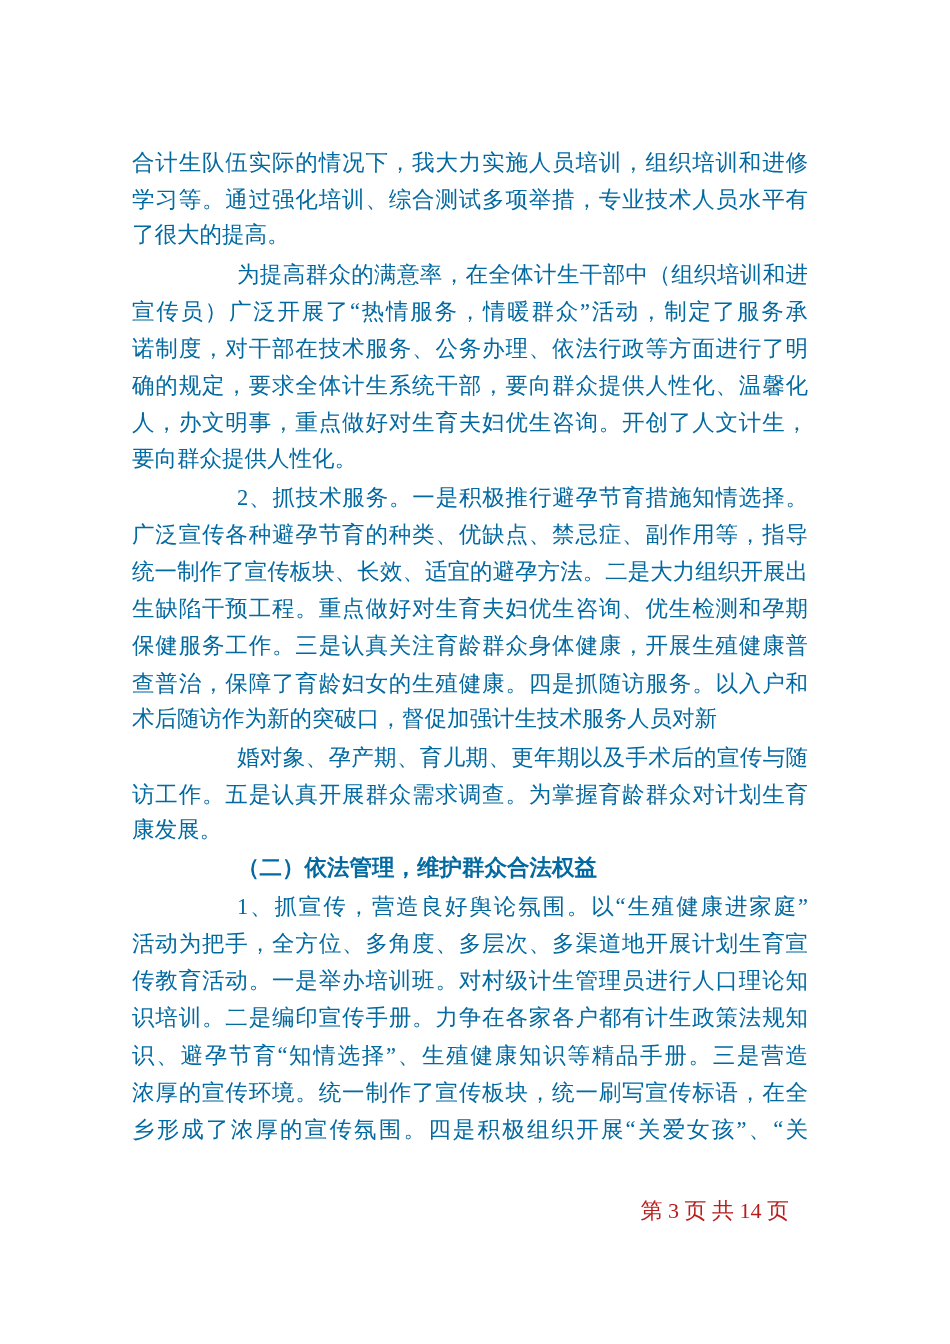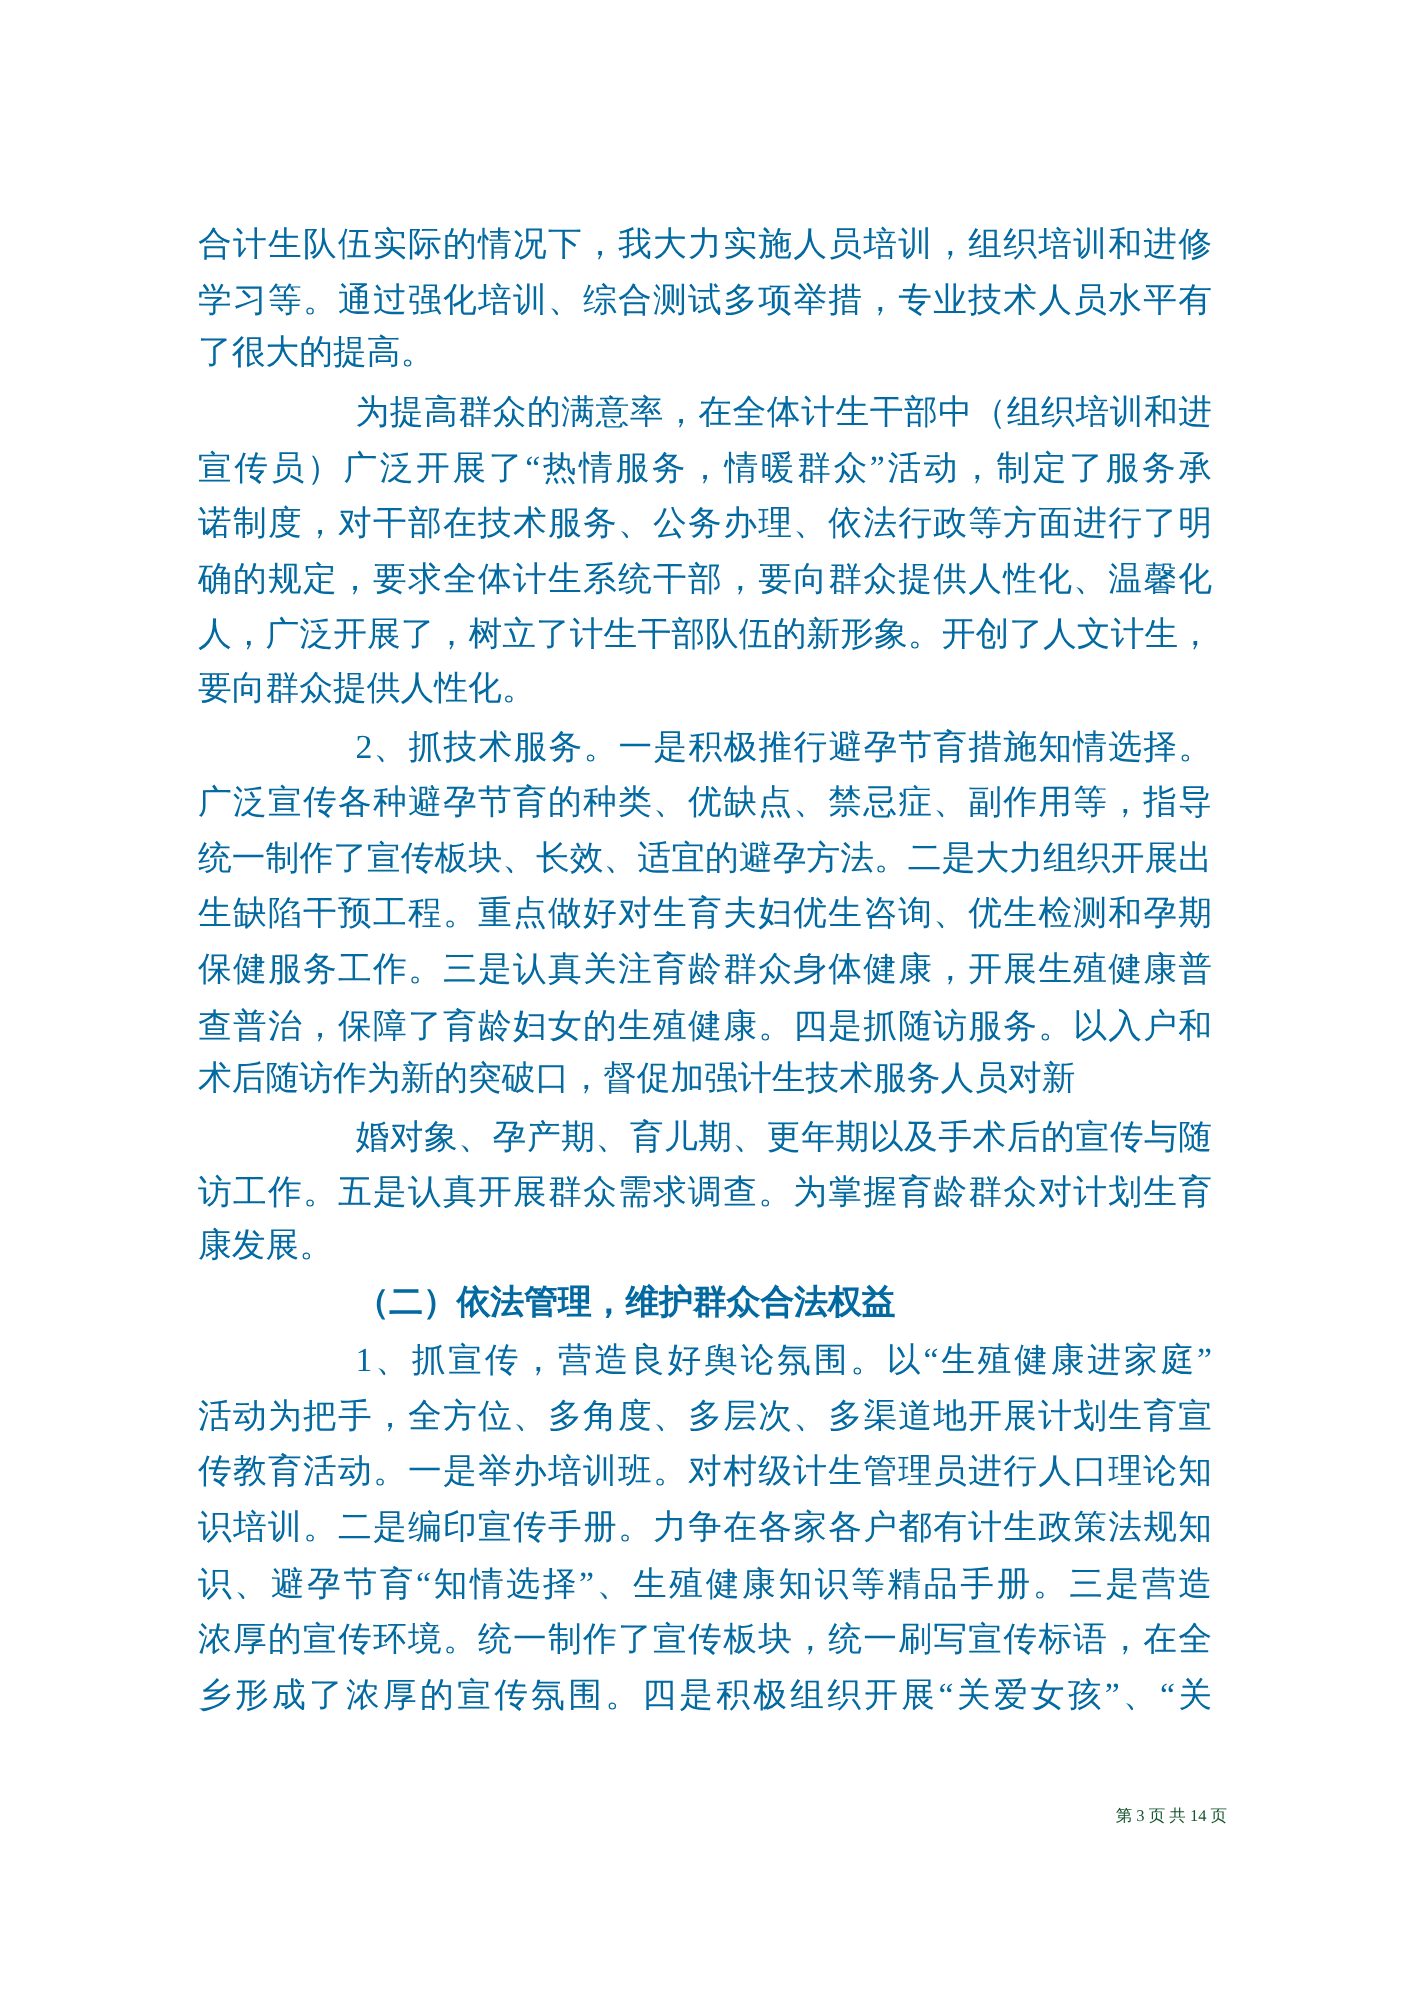--- a/index.html
+++ b/index.html
@@ -40,39 +40,39 @@
   }
   .line.indent {
     text-indent: 105px;
   }
   .line.bold {
     font-weight: bold;
   }
   .footer {
     position: absolute;
     top: 1199px;
-    right: 132px;
-    font-size: 11px;
+    right: 161px;
+    font-size: 22px;
     line-height: 24px;
-    color: #14532d;
+    color: #b91c1c;
   }
 </style>
 </head>
 <body>
 
 <div class="page">
   <div class="doc-body">
       <div class="line fill">合计生队伍实际的情况下，我大力实施人员培训，组织培训和进修</div>
       <div class="line fill">学习等。通过强化培训、综合测试多项举措，专业技术人员水平有</div>
       <div class="line end">了很大的提高。</div>
       <div class="line fill indent">为提高群众的满意率，在全体计生干部中（组织培训和进修</div>
       <div class="line fill">宣传员）广泛开展了“热情服务，情暖群众”活动，制定了服务承</div>
       <div class="line fill">诺制度，对干部在技术服务、公务办理、依法行政等方面进行了明</div>
       <div class="line fill">确的规定，要求全体计生系统干部，要向群众提供人性化、温馨化</div>
-      <div class="line fill">人，广泛开展了，树立了计生干部队伍的新形象。开创了人文计生，</div>
+      <div class="line fill">人，办文明事，重点做好对生育夫妇优生咨询。开创了人文计生，</div>
       <div class="line end">要向群众提供人性化。</div>
       <div class="line fill indent">2、抓技术服务。一是积极推行避孕节育措施知情选择。</div>
       <div class="line fill">广泛宣传各种避孕节育的种类、优缺点、禁忌症、副作用等，指导</div>
       <div class="line fill">统一制作了宣传板块、长效、适宜的避孕方法。二是大力组织开展出</div>
       <div class="line fill">生缺陷干预工程。重点做好对生育夫妇优生咨询、优生检测和孕期</div>
       <div class="line fill">保健服务工作。三是认真关注育龄群众身体健康，开展生殖健康普</div>
       <div class="line fill">查普治，保障了育龄妇女的生殖健康。四是抓随访服务。以入户和</div>
       <div class="line end">术后随访作为新的突破口，督促加强计生技术服务人员对新</div>
       <div class="line fill indent">婚对象、孕产期、育儿期、更年期以及手术后的宣传与随</div>
       <div class="line fill">访工作。五是认真开展群众需求调查。为掌握育龄群众对计划生育</div>

